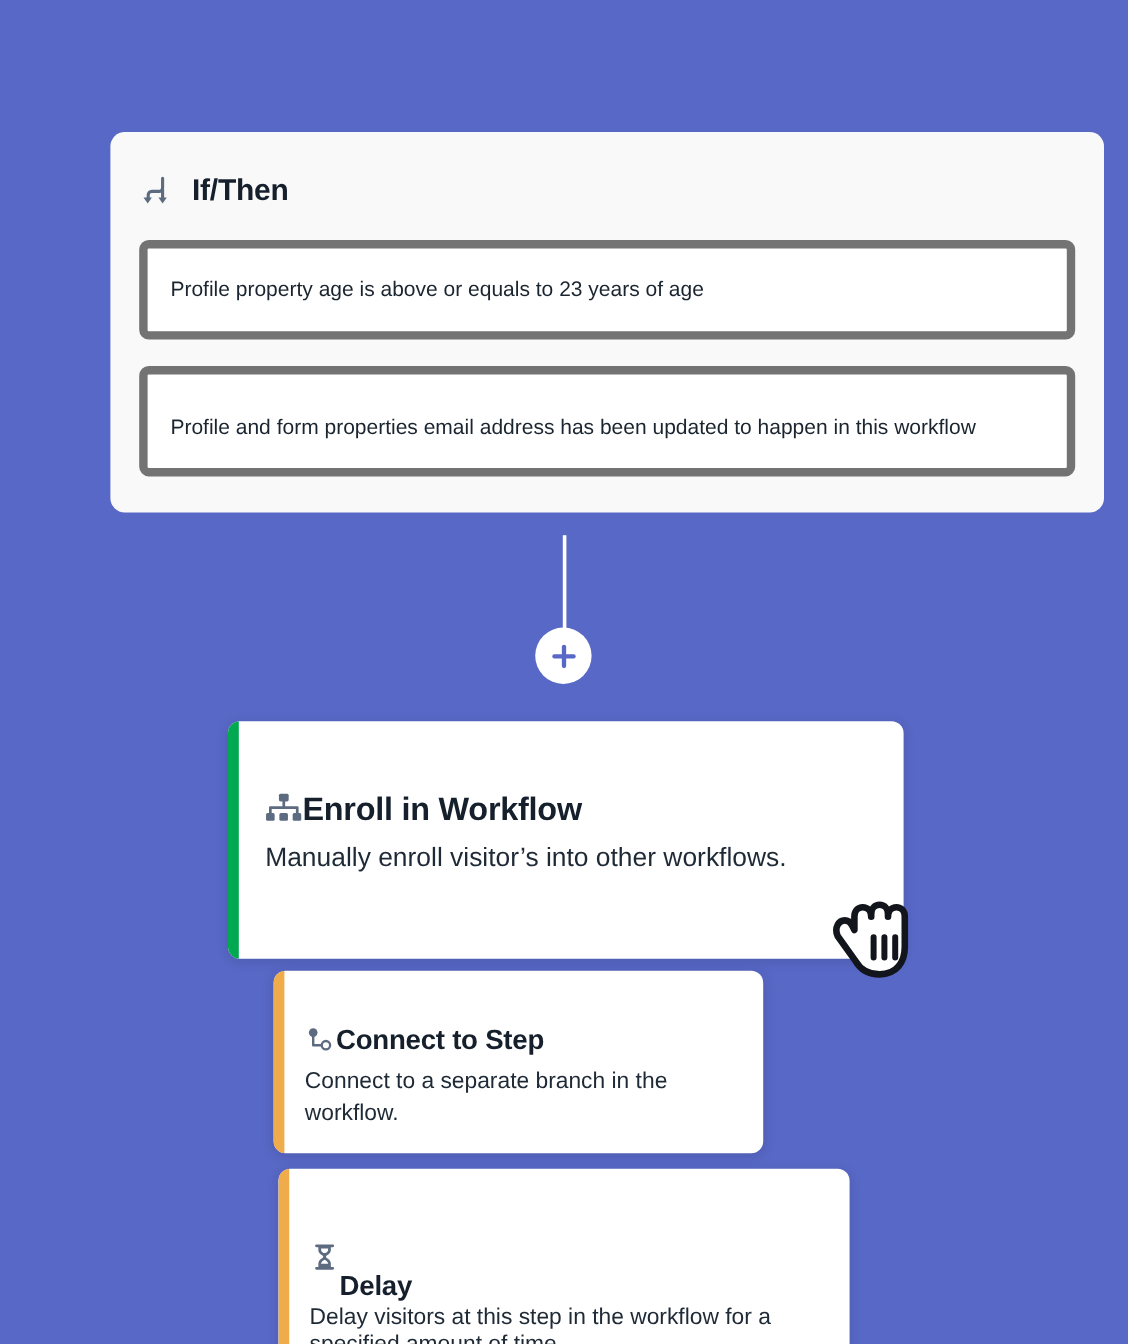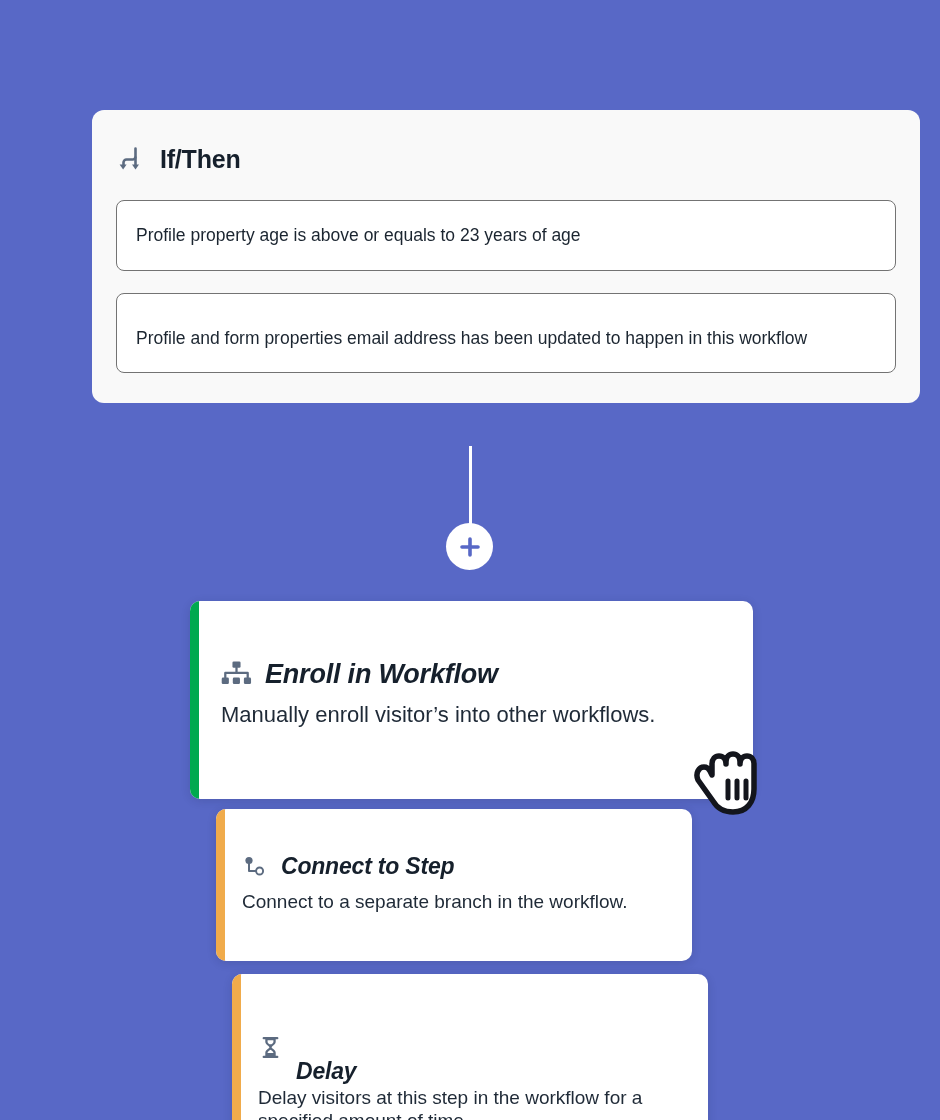--- a/index.html
+++ b/index.html
@@ -43,21 +43,21 @@
 
   .ifthen-title {
     font-size: 25px;
     font-weight: bold;
     color: #16202c;
     letter-spacing: -0.2px;
   }
 
   .cond-box {
     background: #ffffff;
-    border: 1px solid #737373;
+    border: 7px solid #737373;
     border-radius: 8px;
     padding: 18px 19px;
     margin-bottom: 22px;
     font-size: 17.5px;
     line-height: 1.9;
     color: #1b2530;
   }
   .cond-box:last-child { margin-bottom: 0; }
   .cond-box.two-line { padding: 28px 19px 17px 19px; line-height: 1.88; }
 
@@ -105,22 +105,20 @@
   }
 
   .step-inner {
     padding-left: 31px;
     padding-right: 22px;
   }
 
   .step-head {
     display: flex;
     align-items: center;
-    gap: 13px;
-    font-style: italic;
   }
 
   .step-title {
     font-weight: bold;
     color: #16202c;
     letter-spacing: -0.2px;
   }
 
   .step-desc {
     color: #1f2a37;
@@ -132,23 +130,23 @@
     top: 601px;
     width: 563px;
     height: 198px;
   }
   .card-enroll .step-inner { padding-top: 58px; }
   .card-enroll .step-title { font-size: 27px; }
   .card-enroll .step-desc { font-size: 22px; margin-top: 10px; line-height: 1.35; }
 
   
   .card-connect {
-    left: 216px;
+    left: 228px;
     top: 809px;
-    width: 476px;
+    width: 408px;
     height: 152px;
   }
   .card-connect .step-inner { padding-top: 44px; padding-left: 26px; }
   .card-connect .step-title { font-size: 23px; }
   .card-connect .step-desc { font-size: 19px; margin-top: 9px; line-height: 1.35; }
 
   
   .card-delay {
     left: 232px;
     top: 974px;

